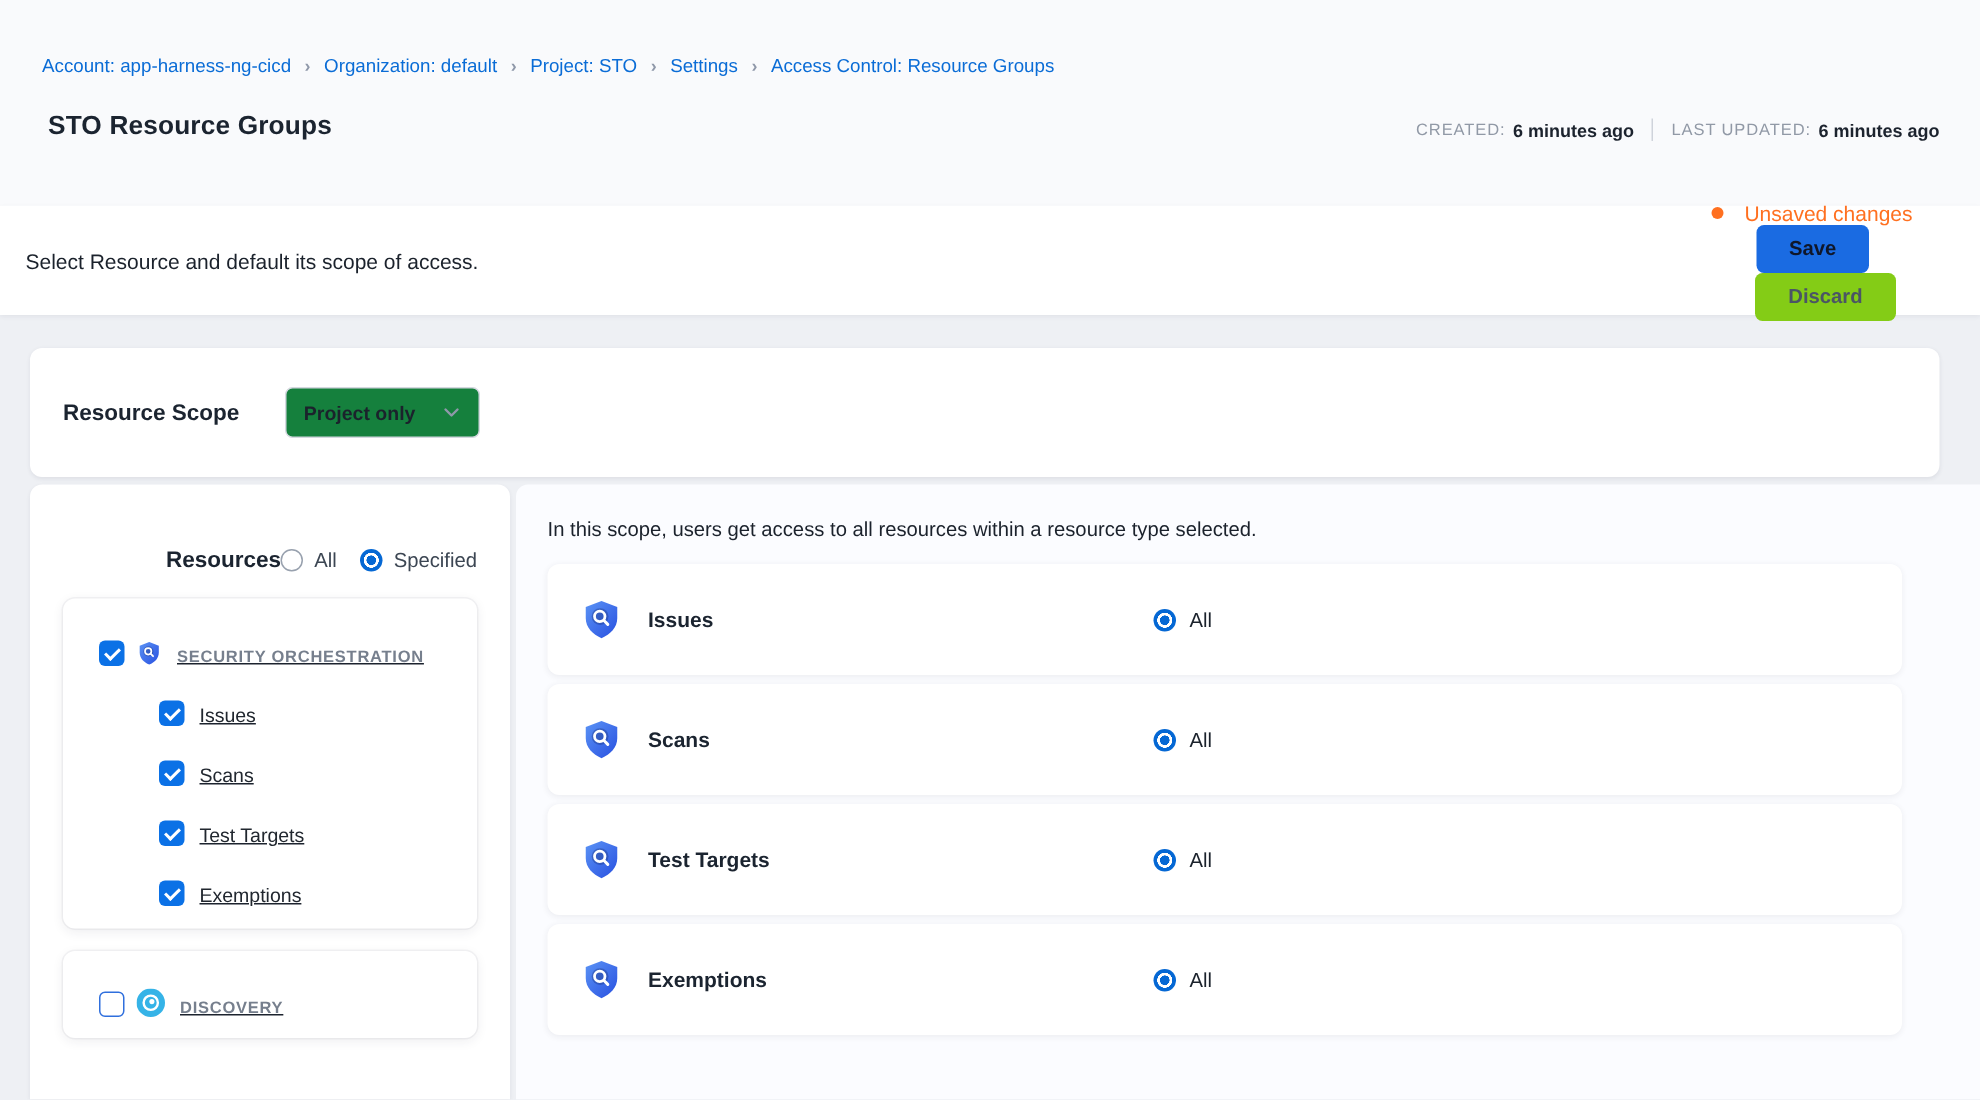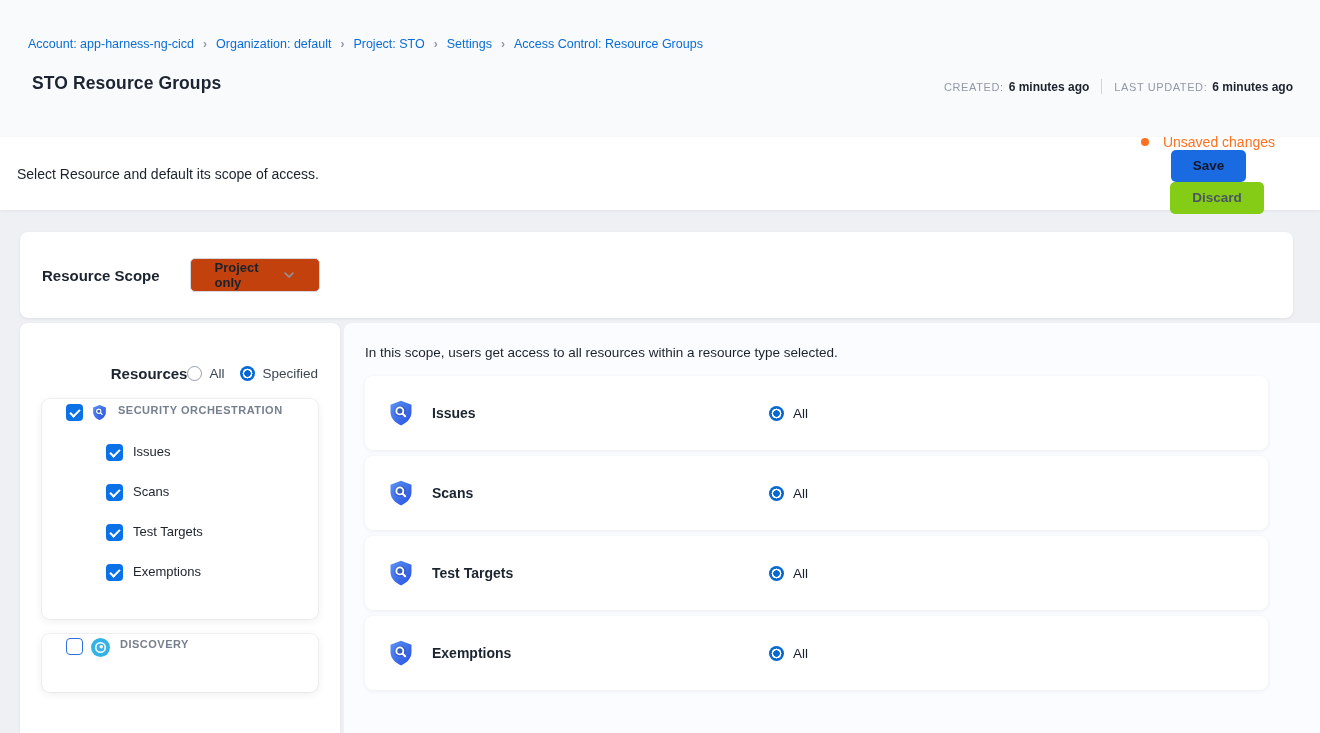--- a/index.html
+++ b/index.html
@@ -30,41 +30,41 @@
   .btn { border:none; height:32px; border-radius:5px; font-size:13.5px; font-weight:700;
          font-family:inherit; cursor:pointer; padding:0 22px; }
   .btn-save { background:#1a6be2; color:#0f172a; margin-right:17px; }
   .btn-discard { background:#84cc16; color:#4b5565; }
   
   .scope-card { background:#ffffff; border-radius:8px; margin:22px 27px 0 20px; height:86px;
                 display:flex; align-items:center; padding-left:22px;
                 box-shadow:0 1px 3px rgba(40,41,61,0.08); }
   .scope-label { font-size:15px; font-weight:700; color:#1b2430; }
   .dropdown { margin-left:30px; width:130px; height:34px; border:1px solid #d5d8e0; border-radius:5px;
-              background:#c2410c; display:flex; align-items:center; padding:0 24px; cursor:pointer; }
+              background:#15803d; display:flex; align-items:center; padding:0 12px; cursor:pointer; }
   .dropdown-value { font-size:13px; font-weight:600; color:#1b222c; flex:1; }
   .chev { color:#8f98a9; }
   
   .lower { display:flex; margin-top:5px; height:410px; }
   .resources-panel { width:320px; margin-left:20px; background:#ffffff; border-radius:8px 8px 0 0;
                      box-shadow:0 1px 3px rgba(40,41,61,0.08); flex:none; }
   .main-panel { flex:1; margin-left:4px; background:#fbfcff; border-radius:8px 0 0 0; padding:22px 0 0 20px; }
   
   .res-header { display:flex; align-items:center; justify-content:flex-end; padding:42px 22px 0 24px; }
   .res-title { font-size:15px; font-weight:700; color:#1b2430; }
   .radio-group { display:flex; align-items:center; gap:16px; }
   .radio-opt { display:flex; align-items:center; gap:7px; cursor:pointer; }
   .radio { width:15px; height:15px; border-radius:50%; flex:none; }
   .radio.off { border:1.5px solid #98a1ae; background:#fff; }
   .radio.on  { background:radial-gradient(circle at 50% 50%, #0568d4 0 3.1px, #ffffff 3.3px 4.9px, #0568d4 5.1px 100%); }
   .radio-label { font-size:13.5px; color:#3c4653; }
   .tree-card { margin:17px 22px 0 22px; border-radius:8px; background:#fff; padding:5px 0 15px 0;
                box-shadow:0 0 0 1px rgba(40,41,61,0.05), 0 2px 8px rgba(40,41,61,0.08); }
   .tree-card.second { margin-top:15px; padding:4px 0 14px 0; }
-  .tree-row { height:40px; display:flex; align-items:flex-start; padding-left:24px; cursor:pointer; }
+  .tree-row { height:40px; display:flex; align-items:flex-end; padding-left:24px; cursor:pointer;text-decoration:underline; }
   .tree-row.child { padding-left:64px; }
   .cb { width:17px; height:17px; border-radius:4px; flex:none; position:relative; }
   .cb.checked { background:#0b71e6; }
   .cb.checked::after { content:""; position:absolute; left:4px; top:4.5px; width:8px; height:4px;
                        border-left:2px solid #fff; border-bottom:2px solid #fff; transform:rotate(-45deg); }
   .cb.unchecked { background:#fff; border:1.6px solid #2f6fdd; }
   .group-icon { margin-left:8px; display:flex; }
   .group-label { margin-left:10px; font-size:11px; font-weight:700; color:#767f8d; letter-spacing:0.5px; }
   .child-label { margin-left:10px; font-size:13px; color:#21272f; }
   

